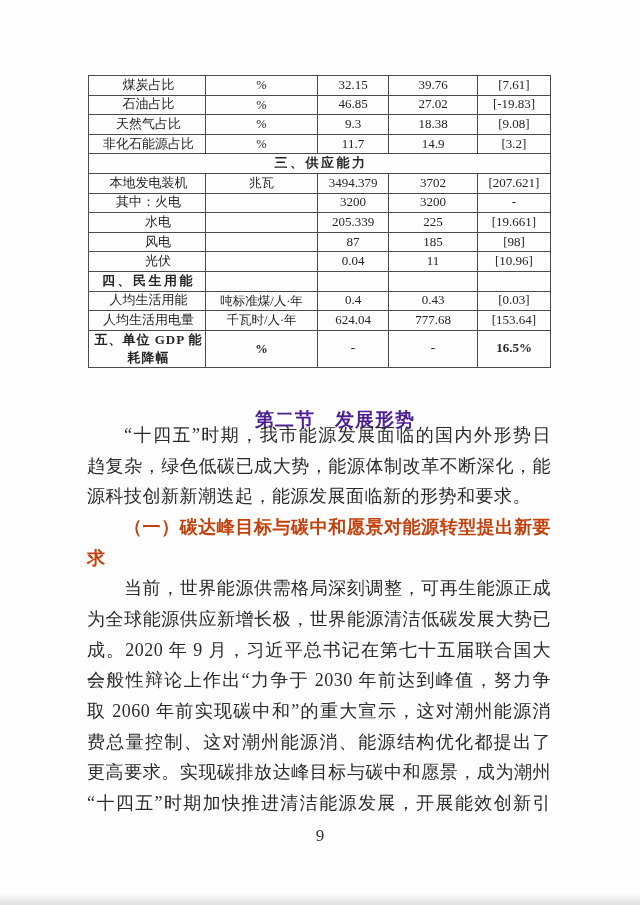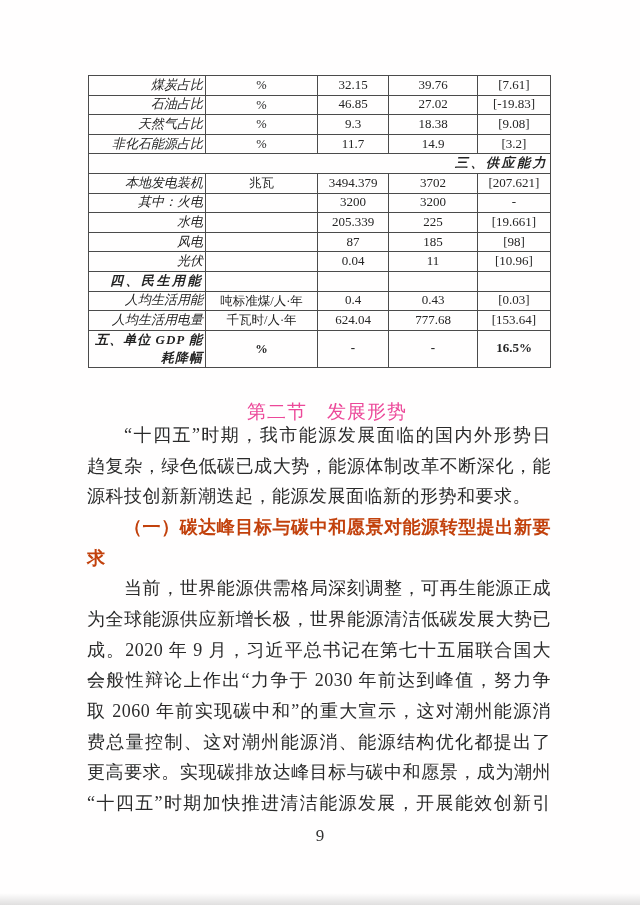--- a/index.html
+++ b/index.html
@@ -22,34 +22,34 @@
     border:1px solid #4b4b4b;
     height:18.6px;
     font-size:13px;
     line-height:1.15;
     text-align:center;
     vertical-align:middle;
     padding:0 2px;
     color:#242424;
     overflow:hidden;
   }
-  .metrics td.c0 { text-align:right; padding-left:5px;font-style:italic; }
+  .metrics td.c0 { text-align:center; padding-left:5px; }
   .metrics td.c1 { font-size:12.5px; }
   .metrics td.indent { padding-left:24px; }
   .metrics tr.bold td { font-weight:bold; }
   .metrics tr.bold td.c0, .metrics td.sec { letter-spacing:2.5px; }
   .metrics tr.tall td { height:36px; }
   .metrics tr.tall td.c0 { letter-spacing:1px; line-height:1.4; }
 
   
   .section-heading {
-    position:absolute; left:88px; top:391px; width:462px; margin:8px;
+    position:absolute; left:88px; top:391px; width:462px; margin:16px;
     text-align:center;
-    font-size:19px; font-weight:normal; letter-spacing:1px;
-    color:#ec4899;
+    font-size:19px; font-weight:bold; letter-spacing:1px;
+    color:#4c1d95;
   }
 
   
   .text-block {
     position:absolute; left:87px; top:420px; width:464px;
     font-size:18px; color:#2a2a2a;font-family:Liberation Serif, serif;
   }
   .pline {
     height:30.66px; line-height:30.66px;
     text-align:justify; text-align-last:justify;

